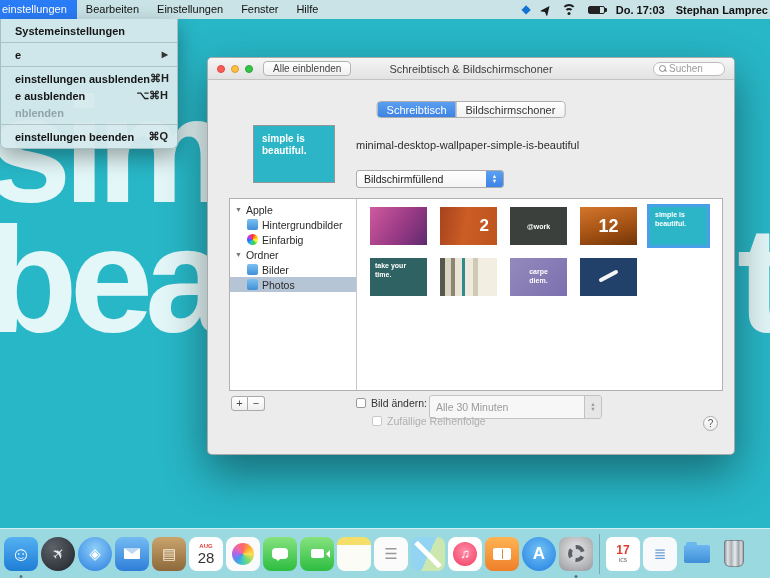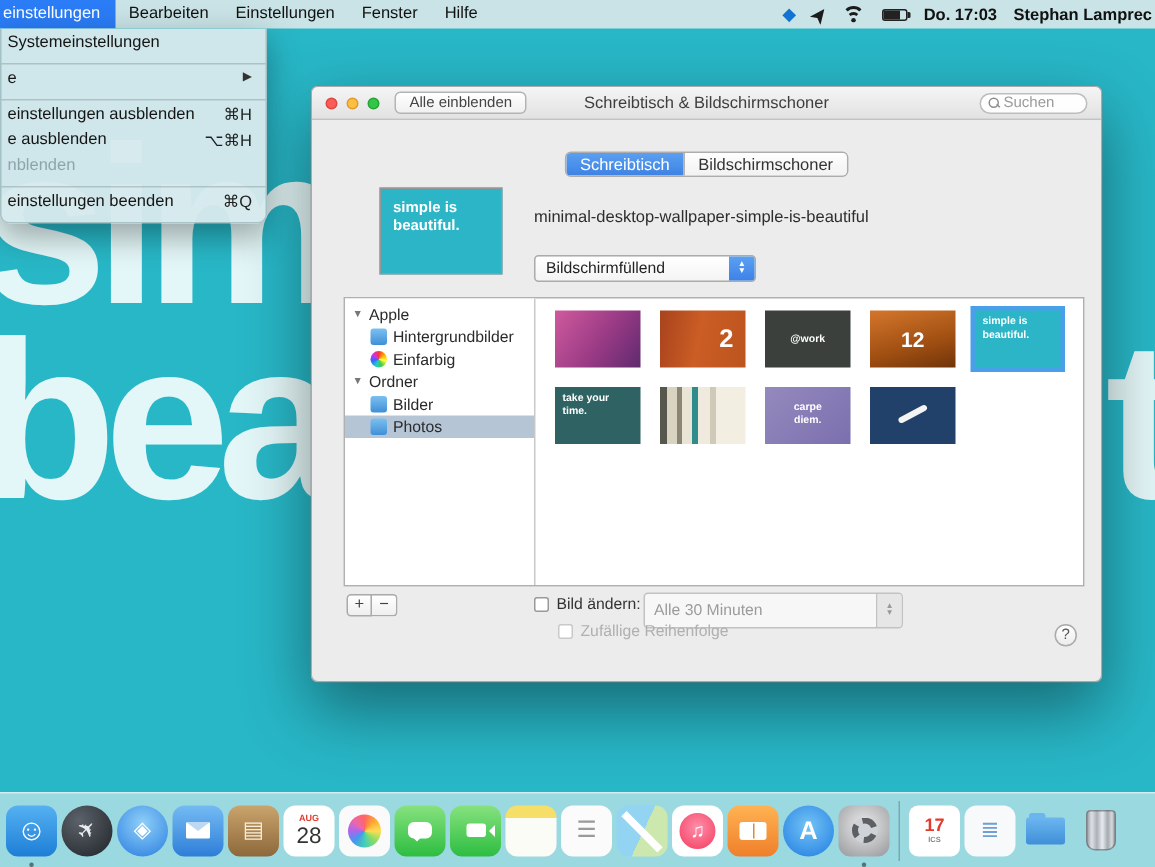--- a/index.html
+++ b/index.html
@@ -34,22 +34,22 @@
   .batt { position:relative; width:17px; height:8px; border:1px solid #222; border-radius:2px;
           background:linear-gradient(90deg,#222 0 72%, transparent 72%); }
   .batt::after { content:""; position:absolute; right:-3px; top:1.5px; width:2px; height:4px;
                  background:#222; border-radius:0 1px 1px 0; }
 
   
   .menu-dd { position:absolute; z-index:60; left:0; top:19px; width:178px;
              background:rgba(214,233,236,0.96); border:1px solid rgba(110,145,150,0.45);
              border-top:none; border-radius:0 0 6px 6px; padding:3px 0;
              box-shadow:0 8px 22px rgba(0,0,0,0.35); font-size:11px; color:#151515; }
-  .dd-item { display:flex; justify-content:space-between; align-items:flex-start;
-             height:17px; padding:0 9px 0 4px; white-space:nowrap; }
+  .dd-item { display:flex; justify-content:space-between; align-items:center;
+             height:17px; padding:0 9px 0 14px; white-space:nowrap;font-weight:bold; }
   .dd-item .key { color:#1f1f1f; }
   .dd-item.disabled { color:#8fa4aa; }
   .dd-arrow { font-size:8px; color:#333; }
   .dd-sep { height:1px; background:rgba(0,0,0,0.16); margin:3px 0; }
 
   
   .window { position:absolute; z-index:10; left:207px; top:57px; width:528px; height:398px;
             background:#ececec; border-radius:5px; overflow:hidden;
             border:1px solid rgba(0,0,0,0.28); box-shadow:0 18px 45px rgba(0,0,0,0.42); }
   .titlebar { position:relative; height:22px; background:linear-gradient(#f5f5f5,#e2e2e2);
@@ -113,21 +113,21 @@
 
   .thumbgrid { position:absolute; left:128px; top:0; right:0; bottom:0;
                padding:8px 0 0 12px; display:flex; flex-wrap:wrap; gap:13px;
                align-content:flex-start; width:366px; }
   .thumb { width:57px; height:38px; position:relative; color:#fff; font-weight:700; font-size:7px;
            display:flex; align-items:center; justify-content:center; text-align:center; flex-shrink:0; }
   .thumb.sel { box-shadow:0 0 0 3px #49a0e8; }
   .thumb.tl-text { display:block; text-align:left; padding:4px 5px; }
   .thumb.tl-text .t-txt { display:block; width:36px; line-height:1.25; }
   .thumb.bignum { font-size:17px; justify-content:flex-end; padding-right:8px; }
-  .thumb.midnum { font-size:14px; }
+  .thumb.midnum { font-size:18px; }
   .thumb.ctr-wrap .t-txt { display:block; width:30px; line-height:1.25; }
   .pen { position:absolute; left:18px; top:16px; width:21px; height:4px; background:#f4f4f4;
          border-radius:2px; transform:rotate(-28deg); }
 
   .pm { position:absolute; left:23px; top:338px; display:flex; }
   .pm-btn { width:17px; height:15px; background:linear-gradient(#fff,#efefef);
             border:1px solid #aaa; font-size:11px; color:#444; line-height:13px; text-align:center; }
   .pm-btn:first-child { border-radius:3px 0 0 3px; }
   .pm-btn:last-child { border-radius:0 3px 3px 0; border-left:none; }
 

